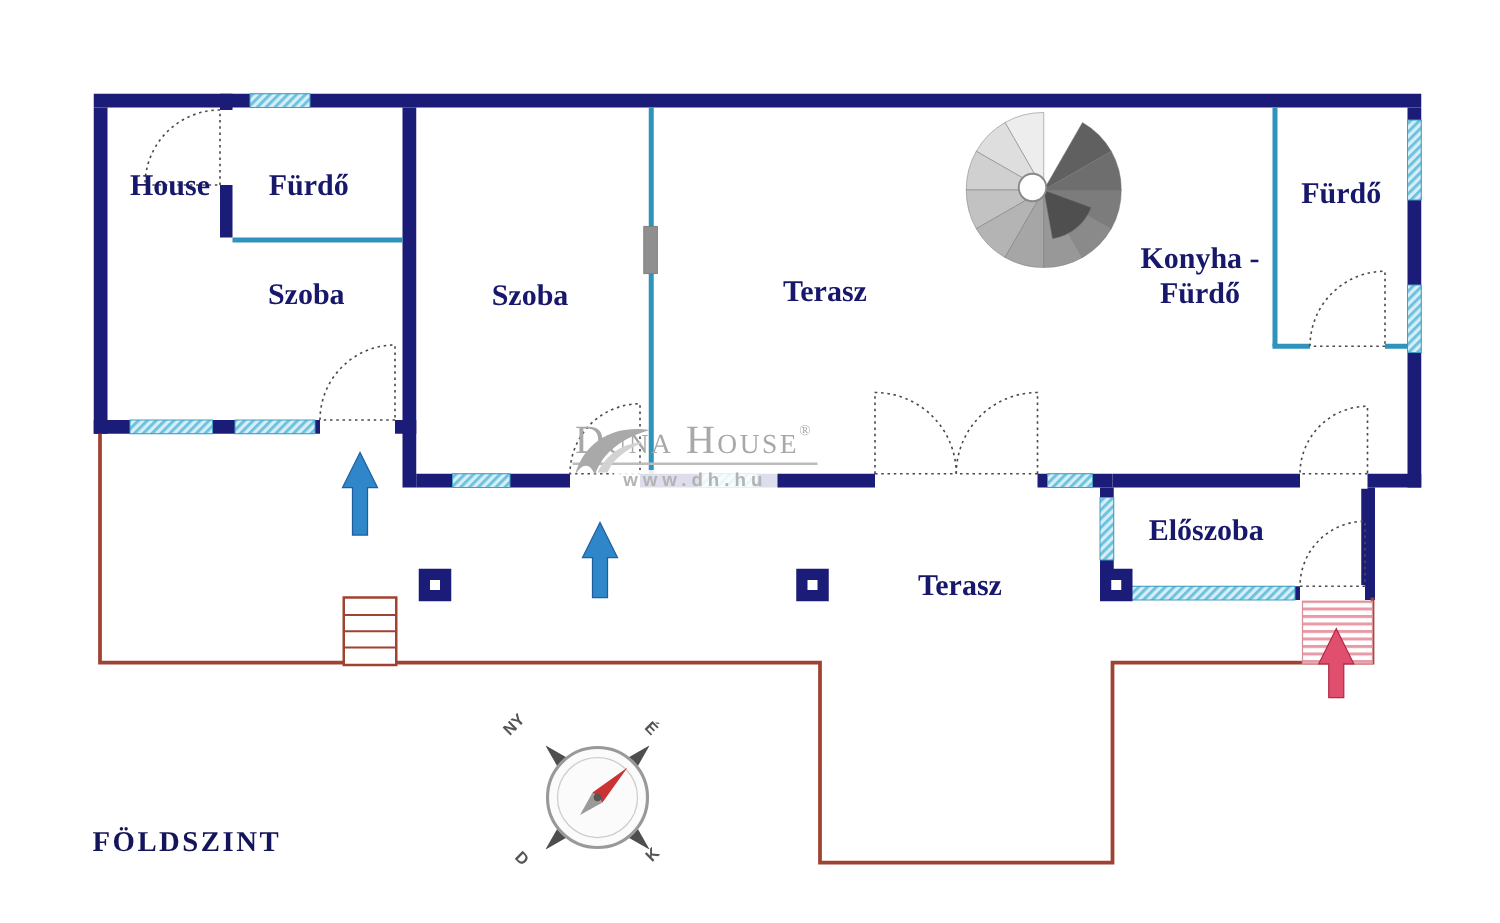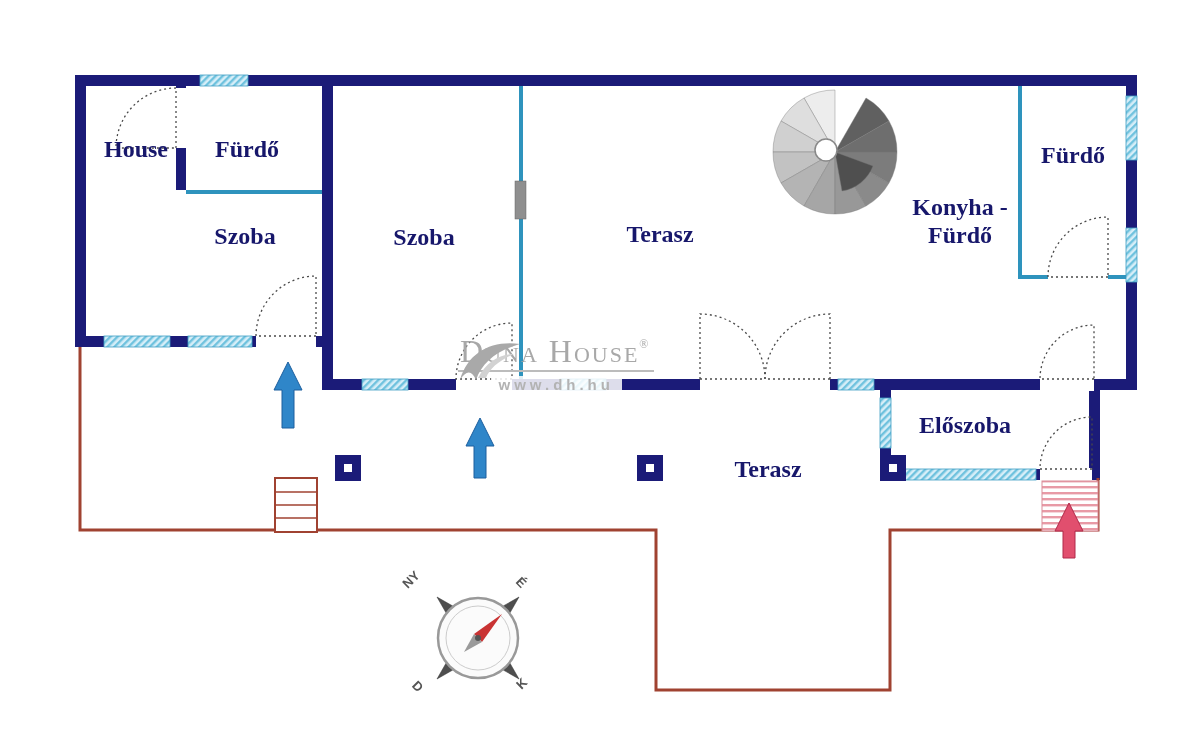--- a/index.html
+++ b/index.html
@@ -173,14 +173,15 @@
     <svg width="66" height="50" viewBox="0 0 66 50">
       <path d="M2,46 C10,18 34,6 62,10 C40,16 24,28 18,46 C14,36 8,36 2,46 Z" fill="#a9a9a9"></path>
       <path d="M20,44 C28,28 42,20 56,20 C42,26 32,34 28,44 Z" fill="#d2d2d2"></path>
     </svg>
     <div class="wm-text">
       <div class="wm-brand"><span>Duna House</span><sup>®</sup></div>
       <div class="wm-url">www.dh.hu</div>
     </div>
   </div>
 
+  <div class="floor-title">FÖLDSZINT</div>
 
 </div>
 
 </body></html>

